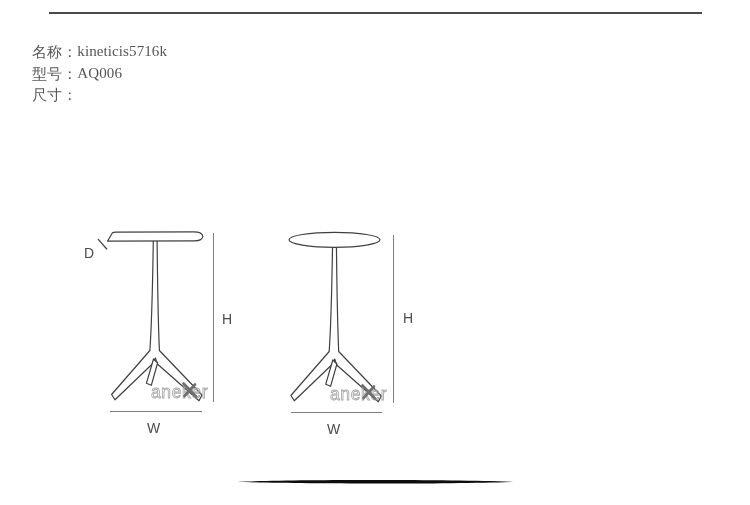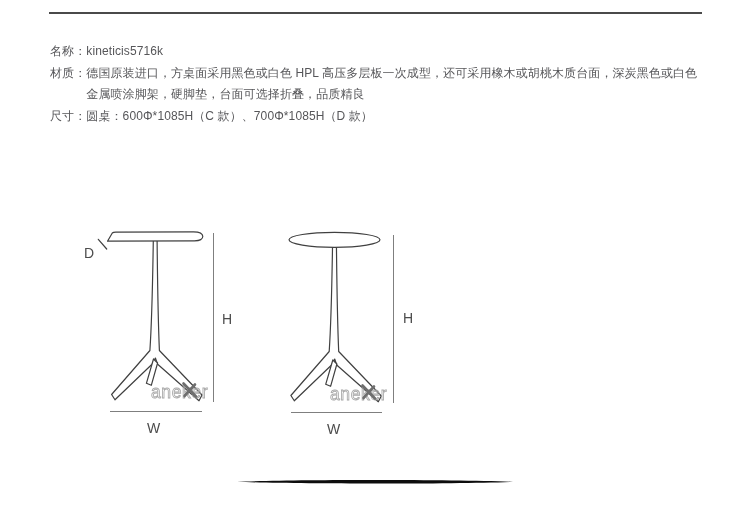--- a/index.html
+++ b/index.html
@@ -12,30 +12,30 @@
     font-family: "Liberation Sans", "DejaVu Sans", sans-serif;
   }
   #top-divider {
     position: absolute;
     left: 49px; top: 12px;
     width: 653px; height: 2px;
     background: #4a4a4a;
   }
   #specs {
     position: absolute;
-    left: 50px; top: 41px;
+    left: 32px; top: 41px;
     width: 656px;
-    font-size: 12px;
+    font-size: 15px;
     line-height: 21.5px;
     color: #565659;
     letter-spacing: 0.1px;
   }
   .spec-row { display: flex; align-items: flex-start; }
   .spec-label { flex: 0 0 auto; white-space: nowrap; }
-  .spec-value { flex: 1 1 auto; min-width: 0; }
+  .spec-value { flex: 1 1 auto; min-width: 0; font-family: Liberation Serif, serif; }
   #diagram-canvas {
     position: absolute;
     left: 0; top: 0;
     width: 750px; height: 505px;
   }
   .draw-line { stroke: #404040; stroke-width: 1.2; fill: #ffffff; stroke-linejoin: round; stroke-linecap: round; }
   .dim-line { stroke: #7f7f7f; stroke-width: 1; fill: none; }
   .dim-label { font-size: 14px; fill: #4c4c4c; font-family: "Liberation Sans", "DejaVu Sans", sans-serif; }
   .watermark-text {
     font-size: 17.5px;
@@ -53,27 +53,26 @@
 <div id="page">
 
   <div id="top-divider"></div>
 
   <div id="specs">
     <div class="spec-row">
       <span class="spec-label">名称：</span>
       <span class="spec-value">kineticis5716k</span>
     </div>
     <div class="spec-row">
-      <span class="spec-label">材质：</span>
-      <span class="spec-value">德国原装进口，方桌面采用黑色或白色 HPL 高压多层板一次成型，还可采用橡木或胡桃木质台面，深炭黑色或白色金属喷涂脚架，硬脚垫，台面可选择折叠，品质精良</span>
+      <span class="spec-label">型号：</span>
+      <span class="spec-value">AQ006</span>
     </div>
     <div class="spec-row">
       <span class="spec-label">尺寸：</span>
       <span class="spec-value">
-        <div>圆桌：600Φ*1085H（C 款）、700Φ*1085H（D 款）</div>
       </span>
     </div>
   </div>
 
   <svg id="diagram-canvas" viewBox="0 0 750 505" xmlns="http://www.w3.org/2000/svg" xmlns:xlink="http://www.w3.org/1999/xlink">
     <defs>
       <g id="pedestal-shape">
         <path class="draw-line" d="M -1.9 0
           L 1.9 0
           C 2.3 40, 2.9 80, 4.2 110

